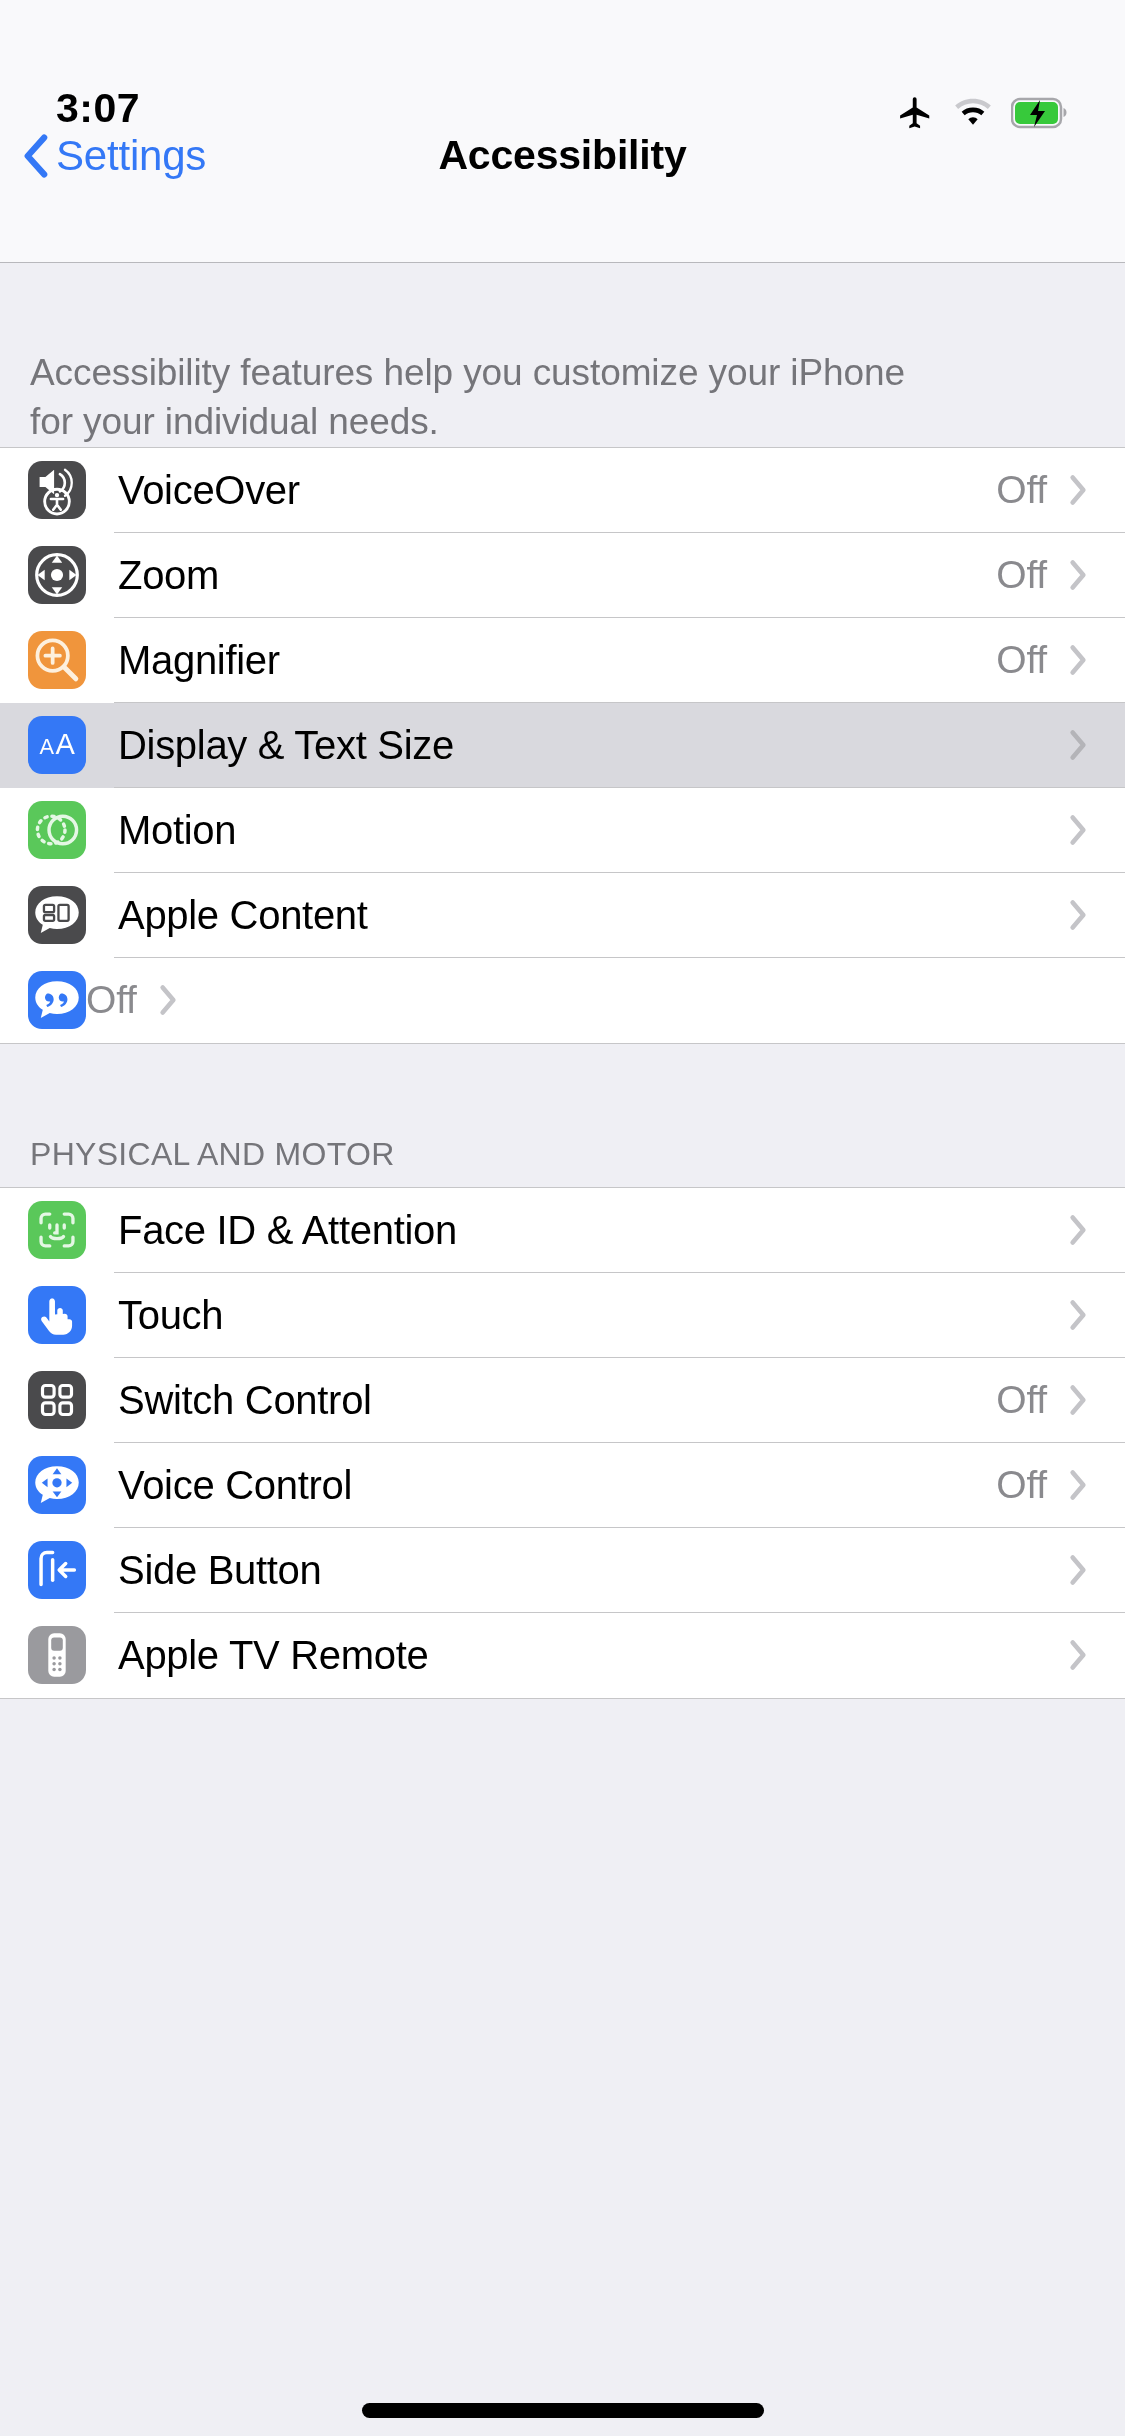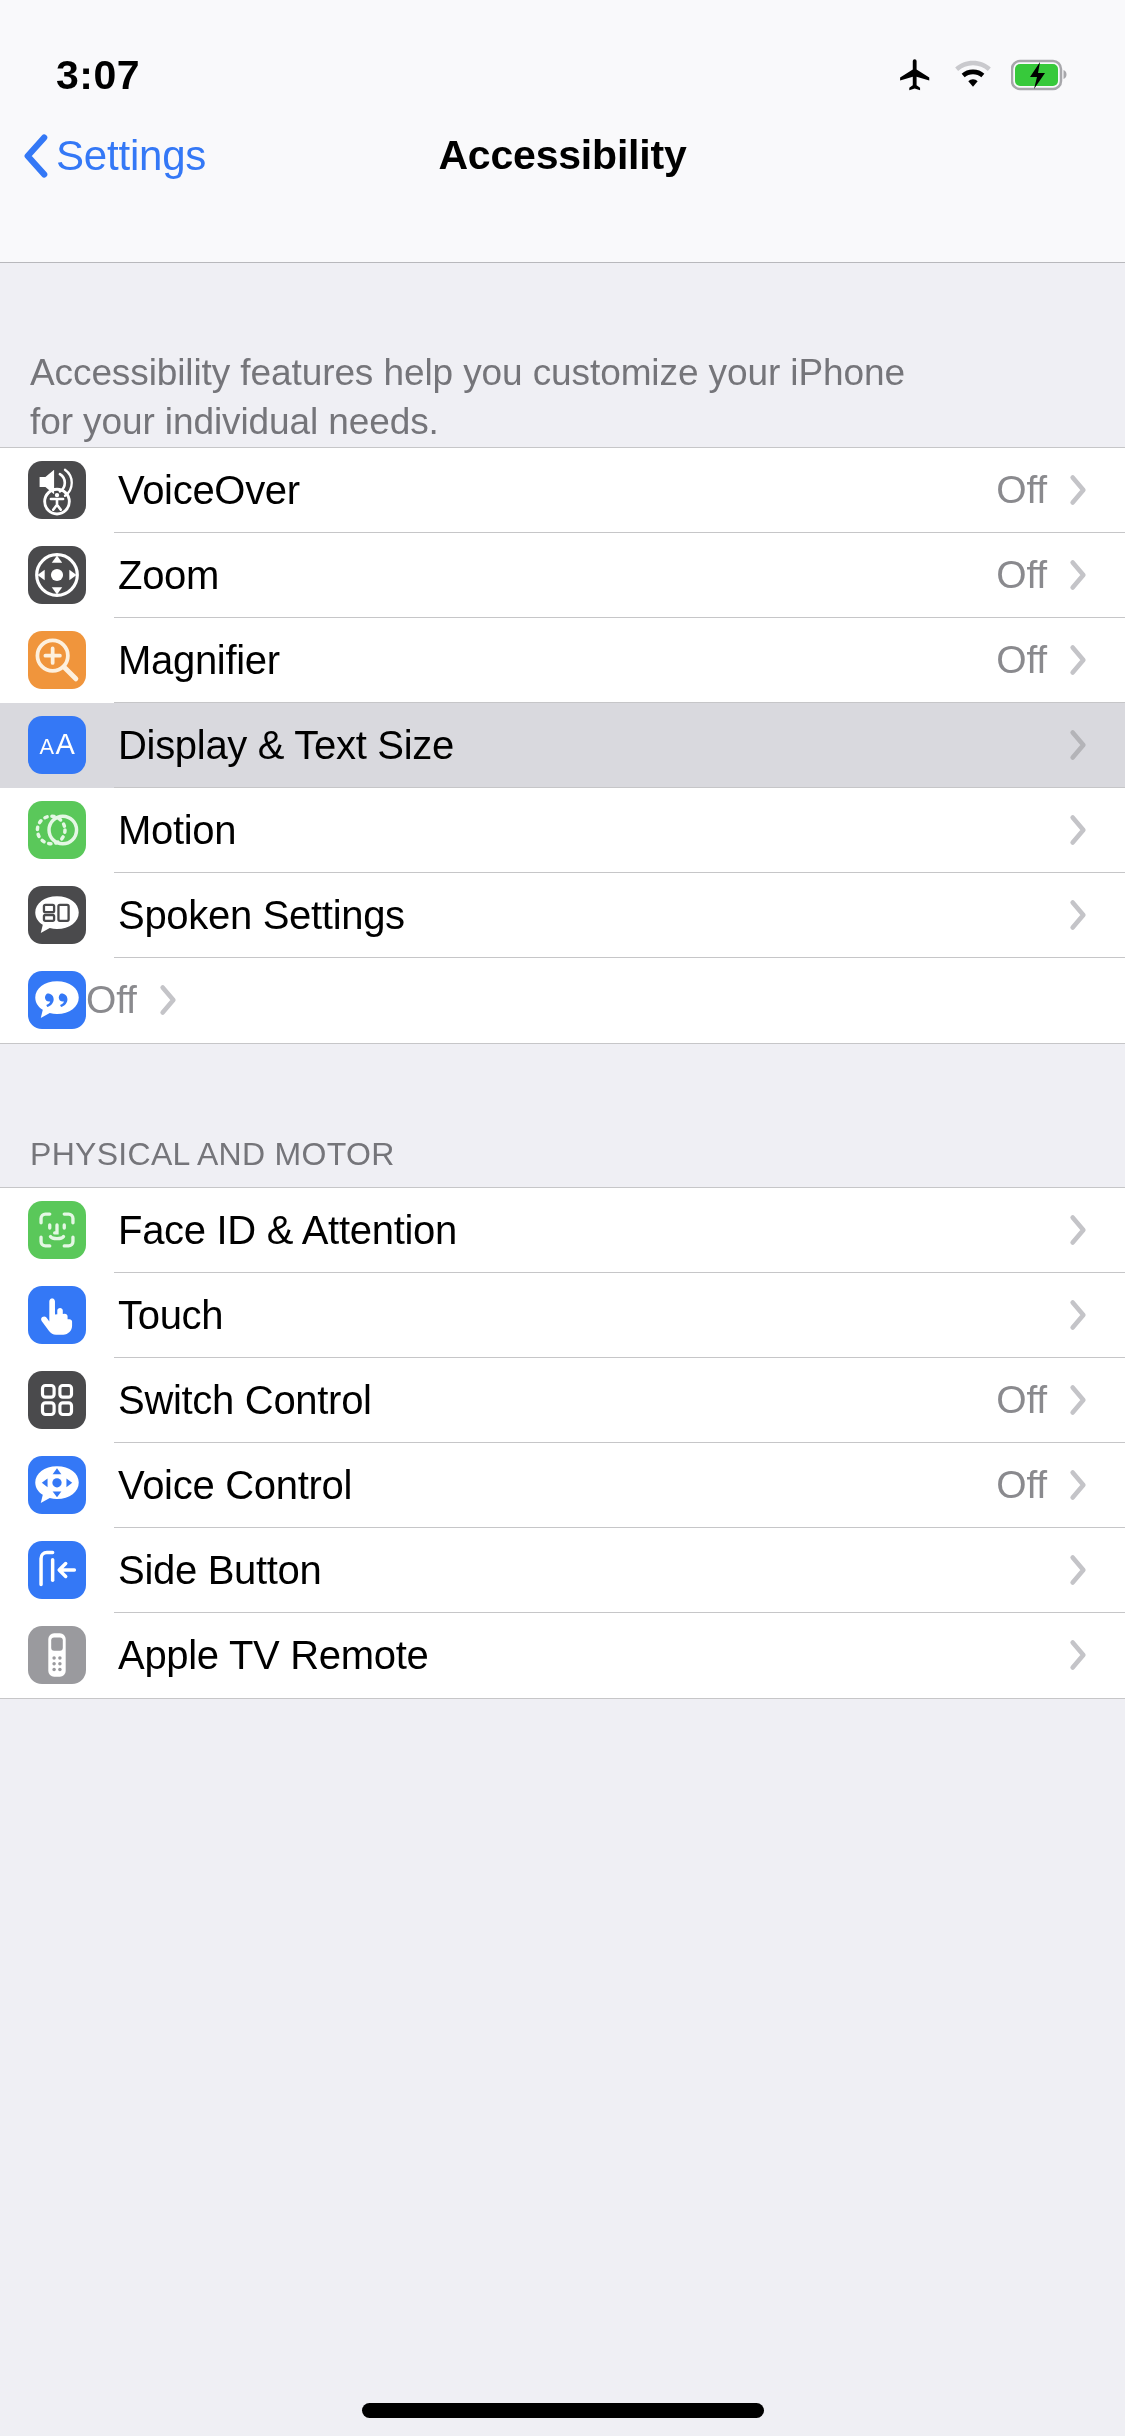--- a/index.html
+++ b/index.html
@@ -7,21 +7,21 @@
     width:1125px; height:2436px;
     font-family:"Liberation Sans", sans-serif;
     background:#ffffff;
     overflow:hidden;
   }
   .phone { position:relative; width:1125px; height:2436px; background:#f7f7fa; }
 
   
   .statusbar {
     height:132px; background:#f9f9fb;
-    display:flex; align-items:center; justify-content:space-between;
+    display:flex; align-items:flex-end; justify-content:space-between;
     padding:0 56px; position:relative;
   }
   .sb-time { font-size:41px; font-weight:700; color:#000; letter-spacing:0.5px; margin-top:18px; }
   .sb-icons { display:flex; align-items:center; gap:18px; margin-top:18px; }
   .ic-plane { width:40px; height:38px; }
   .ic-wifi  { width:40px; height:34px; }
   .ic-batt  { width:58px; height:32px; position:relative; }
 
   
   .navbar {
@@ -243,21 +243,21 @@
 
       <div class="row">
         <span class="row-icon bg-dark">
           <svg viewBox="0 0 40 40" width="58" height="58">
             <path fill="#fff" d="M20 7 C11.2 7 5 12 5 18.2 c0 3.5 2 6.6 5.2 8.6 l-1.4 5.6 6.2 -3.4 c1.6 .4 3.3 .6 5 .6 8.8 0 15 -5 15 -11.4 S28.8 7 20 7 z"></path>
             <rect x="11" y="13" width="7" height="5" rx="1" fill="none" stroke="#4a4a4c" stroke-width="1.6"></rect>
             <rect x="11" y="20" width="7" height="4" rx="1" fill="none" stroke="#4a4a4c" stroke-width="1.6"></rect>
             <rect x="21" y="13" width="7" height="11" rx="1" fill="none" stroke="#4a4a4c" stroke-width="1.6"></rect>
           </svg>
         </span>
-        <span class="row-label">Spoken Settings</span>
+        <span class="row-label">Apple Content</span>
         <span class="row-value"></span>
         <span class="row-chevron">
           <svg viewBox="0 0 10 18" width="18" height="32">
               <path fill="none" stroke="#c4c4c8" stroke-width="2.6" stroke-linecap="round" stroke-linejoin="round" d="M2 2 L8 9 L2 16"></path>
             </svg>
         </span>
       </div>
 
       <div class="row">
         <span class="row-icon bg-blue">

